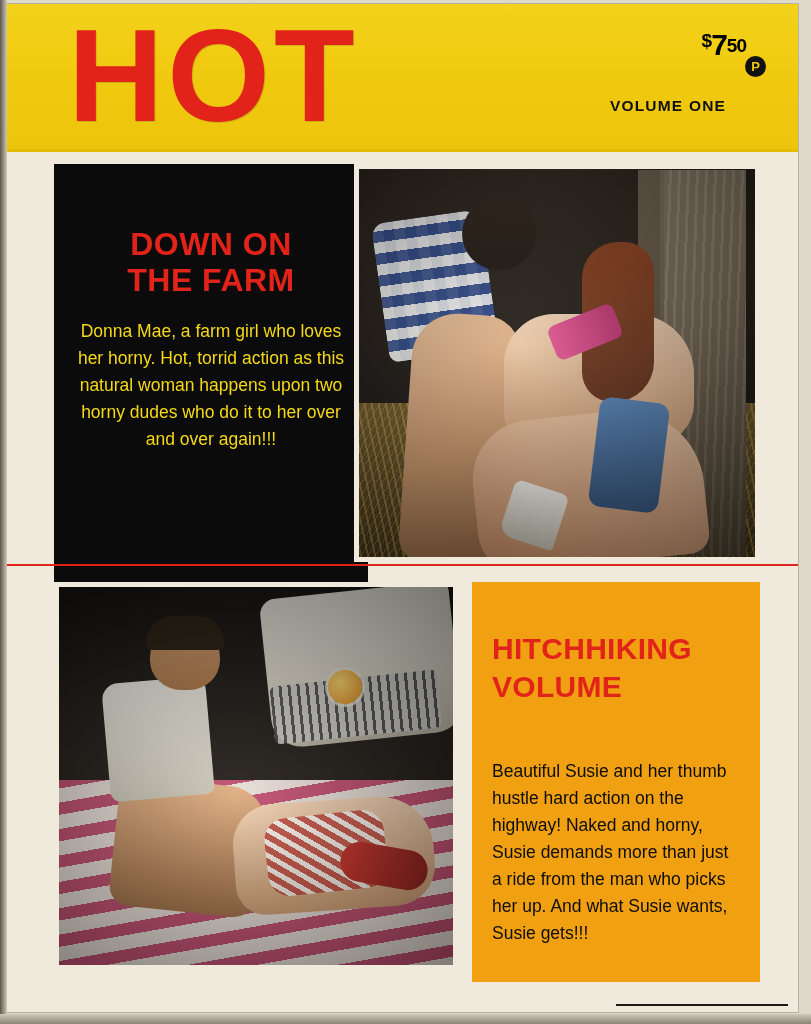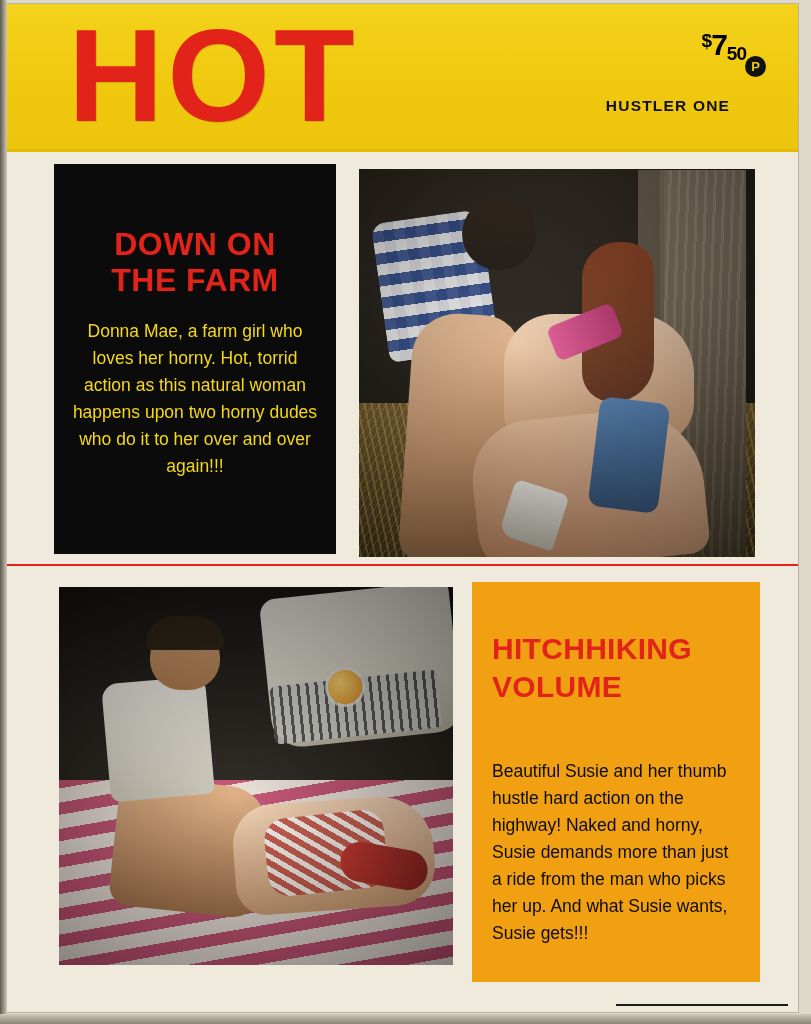--- a/index.html
+++ b/index.html
@@ -73,21 +73,21 @@
   .price .cur {
     font-size: 19px;
     vertical-align: top;
     position: relative;
     top: 2px;
   }
   .price .cents {
     font-size: 19px;
     vertical-align: top;
     position: relative;
-    top: 15px;
+    top: 7px;
   }
   .pub-mark {
     position: absolute;
     right: 32px;
     top: 52px;
     width: 21px;
     height: 21px;
     border-radius: 50%;
     background: #111;
     color: #f0c90f;
@@ -122,21 +122,21 @@
   
   .blk-text {
     position: absolute;
     background: #0b0b0b;
   }
   .feature-top-text {
     left: 48px;
     top: 160px;
     width: 282px;
     height: 390px;
-    padding: 0;
+    padding: 16px;
   }
   .feature-top-text .headline {
     position: absolute;
     left: 0; right: 0;
     top: 62px;
     text-align: center;
     color: #e2231a;
     font-weight: 700;
     font-size: 32px;
     line-height: 36px;
@@ -391,21 +391,21 @@
     <div class="masthead">
       <div class="logo">HOT</div>
 
       <div class="price">
         <span class="cur">$</span><span>7</span><span class="cents">50</span>
       </div>
 
       <div class="pub-mark">P</div>
 
       <div class="volume">
-        <div>HUSTLER ONE</div>
+        <div>VOLUME ONE</div>
       </div>
     </div>
 
     <div class="blk-text feature-top-text">
       <div class="headline">
         <div>DOWN ON</div>
         <div>THE FARM</div>
       </div>
       <div class="blurb">Donna Mae, a farm girl who loves her horny. Hot, torrid action as this natural woman happens upon two horny dudes who do it to her over and over again!!!</div>
     </div>

